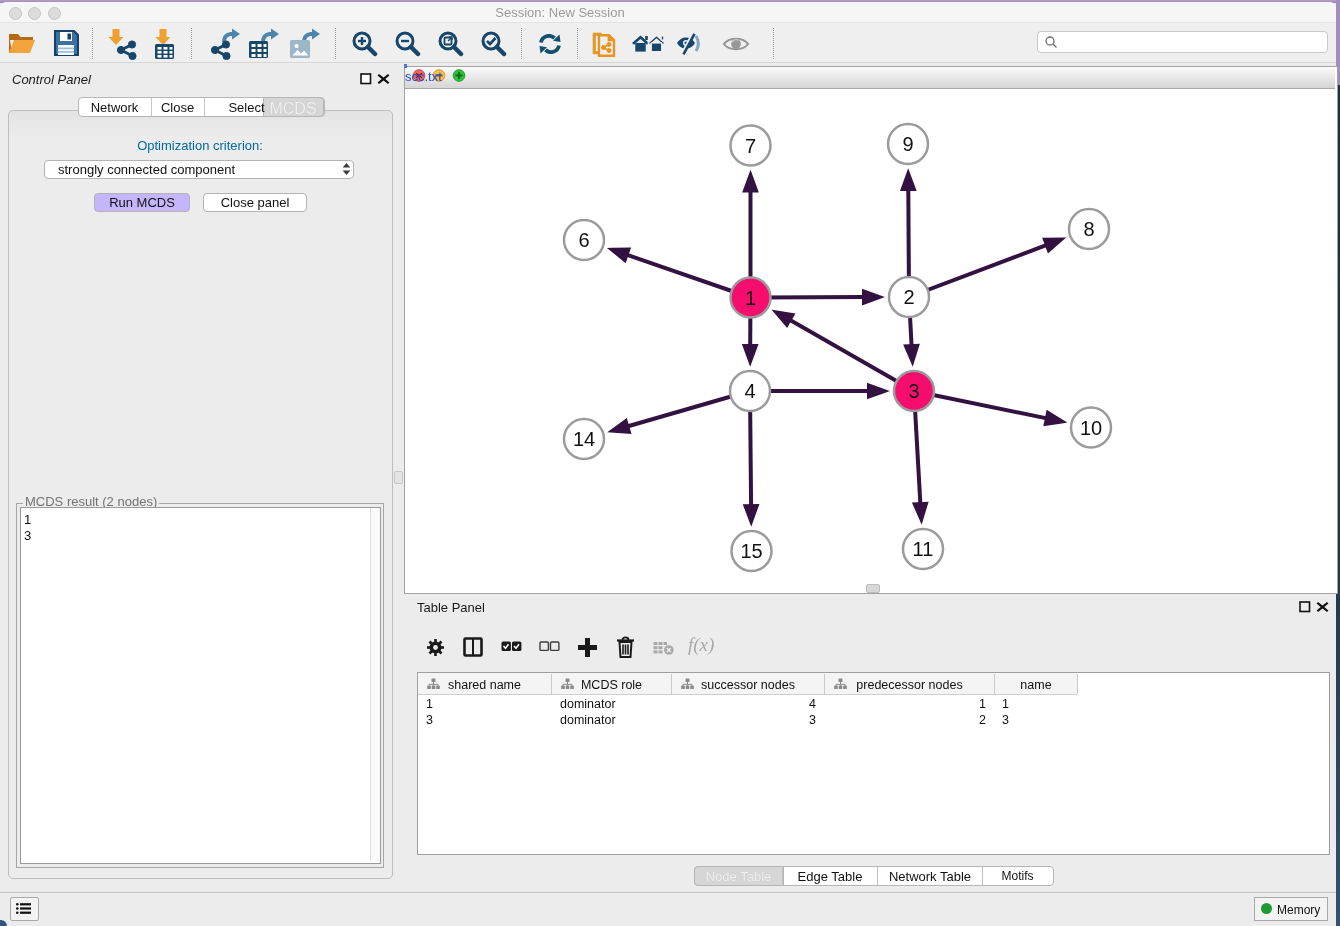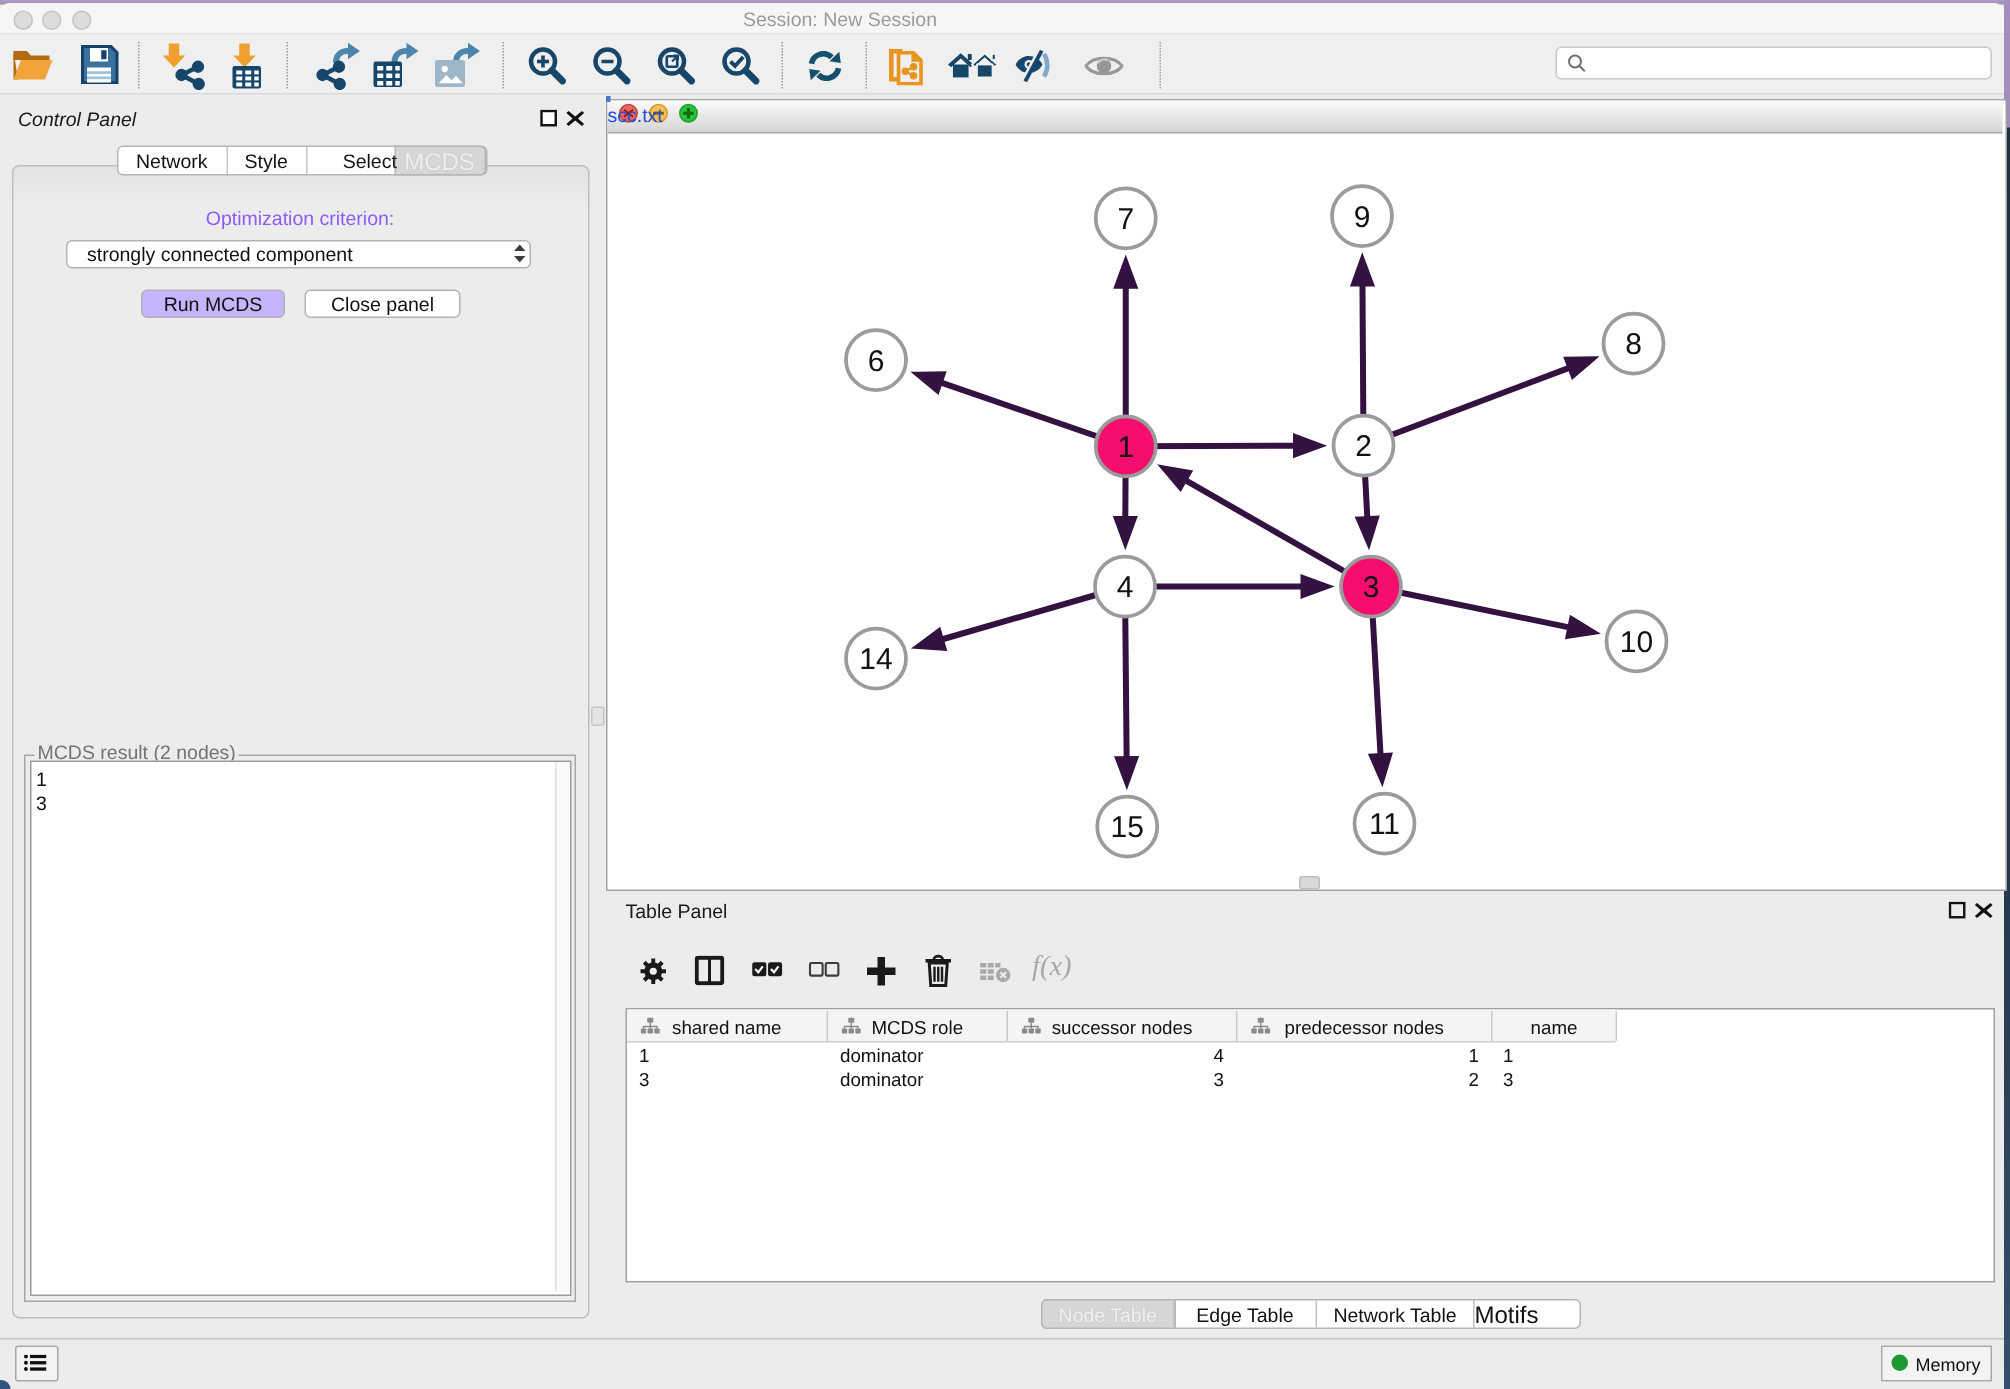--- a/index.html
+++ b/index.html
@@ -195,25 +195,25 @@
     <path d="M2 1 L6.5 4.6 L11 1 L12.4 2.4 L8.3 6 L12.4 9.6 L11 11 L6.5 7.4 L2 11 L0.6 9.6 L4.7 6 L0.6 2.4 Z" fill="#111"></path>
   </svg>
 
 <div class="abs" style="left:8px;top:110px;width:383px;height:767px;border:1px solid #bdbdbd;border-radius:5px;background:linear-gradient(#e3e3e3,#ececec 26px);"></div>
 
 <div class="abs" style="left:78px;top:97px;width:245px;height:18px;background:#fff;border:1px solid #b6b6b6;border-radius:4px;"></div>
 <div class="abs" style="left:263px;top:97px;width:59px;height:18px;background:#d6d6d6;border:1px solid #b6b6b6;border-radius:0 4px 4px 0;"></div>
 <div class="abs" style="left:151px;top:98px;width:1px;height:18px;background:#c7c7c7;"></div>
 <div class="abs" style="left:204px;top:98px;width:1px;height:18px;background:#c7c7c7;"></div>
 <div class="abs" style="left:78px;top:100px;width:73px;text-align:center;font-size:13px;color:#111;">Network</div>
-<div class="abs" style="left:151px;top:100px;width:53px;text-align:center;font-size:13px;color:#111;">Style</div>
+<div class="abs" style="left:151px;top:100px;width:53px;text-align:center;font-size:13px;color:#111;">Close</div>
 <div class="abs" style="left:204px;top:100px;width:37px;text-align:center;font-size:13px;color:#111;padding-left:24px;">Select</div>
 <div class="abs" style="left:263px;top:100px;width:60px;text-align:center;font-size:16px;color:#efefef;text-shadow:0 0 1px #bcbcbc;">MCDS</div>
 
-<div class="abs" style="left:9px;top:138px;width:382px;text-align:center;font-size:13px;color:#8b5cf6;">Optimization criterion:</div>
+<div class="abs" style="left:9px;top:138px;width:382px;text-align:center;font-size:13px;color:#0369a1;">Optimization criterion:</div>
 <div class="abs" style="left:44px;top:160px;width:308px;height:17px;background:#fff;border:1px solid #b3b3b3;border-radius:4px;"></div>
 <div class="abs" style="left:58px;top:162px;font-size:13px;color:#111;">strongly connected component</div>
 <svg class="abs" style="left:341px;top:163px;" width="11" height="12" viewBox="0 0 11 12">
     <path d="M5.5 0 L9.3 4.4 L1.7 4.4 Z" fill="#3c3c3c"></path>
     <path d="M5.5 12 L9.3 7.6 L1.7 7.6 Z" fill="#3c3c3c"></path>
   </svg>
 <div class="abs" style="left:94px;top:193px;width:94px;height:16px;background:#c4b5fd;border:1px solid #b3b3b3;border-radius:4px;text-align:center;font-size:13px;color:#111;padding-top:1px;">Run MCDS</div>
 <div class="abs" style="left:203px;top:193px;width:102px;height:16px;background:#fff;border:1px solid #b3b3b3;border-radius:4px;text-align:center;font-size:13px;color:#111;padding-top:1px;">Close panel</div>
 
 <div class="abs" style="left:16px;top:503px;width:366px;height:363px;border:1px solid #a6a6a6;"></div>
@@ -415,21 +415,21 @@
 <div class="abs" style="left:1002px;top:713px;width:70px;font-size:12.5px;color:#111;">3</div>
 
 <div class="abs" style="left:694px;top:866px;width:358px;height:18px;background:#fff;border:1px solid #b5b5b5;border-radius:4px;"></div>
 <div class="abs" style="left:694px;top:866px;width:88px;height:18px;background:#d6d6d6;border:1px solid #b5b5b5;border-radius:4px 0 0 4px;"></div>
 <div class="abs" style="left:782px;top:867px;width:1px;height:18px;background:#c0c0c0;"></div>
 <div class="abs" style="left:877px;top:867px;width:1px;height:18px;background:#c0c0c0;"></div>
 <div class="abs" style="left:982px;top:867px;width:1px;height:18px;background:#c0c0c0;"></div>
 <div class="abs" style="left:694px;top:869px;width:89px;text-align:center;font-size:13px;color:#f0f0f0;text-shadow:0 0 1px #c0c0c0;">Node Table</div>
 <div class="abs" style="left:783px;top:869px;width:94px;text-align:center;font-size:13px;color:#111;">Edge Table</div>
 <div class="abs" style="left:878px;top:869px;width:104px;text-align:center;font-size:13px;color:#111;">Network Table</div>
-<div class="abs" style="left:983px;top:869px;width:69px;font-size:16px;color:#111;">Motifs</div>
+<div class="abs" style="left:983px;top:869px;width:69px;text-align:center;font-size:12px;color:#111;">Motifs</div>
 
 <div class="abs" style="left:0;top:892px;width:1336px;height:34px;background:#ececec;border-top:1px solid #c4c4c4;"></div>
 <div class="abs" style="left:10px;top:897px;width:27px;height:22px;background:#f3f3f3;border:1px solid #a9a9a9;border-radius:2px;"></div>
 <svg class="abs" style="left:16px;top:903px;" width="15" height="11" viewBox="0 0 15 11">
     <g fill="#111">
       <circle cx="1.3" cy="1.3" r="1.3"></circle>
       <circle cx="1.3" cy="5.5" r="1.3"></circle>
       <circle cx="1.3" cy="9.7" r="1.3"></circle>
       <rect x="4" y="0.2" width="11" height="2.2"></rect>
       <rect x="4" y="4.4" width="11" height="2.2"></rect>

